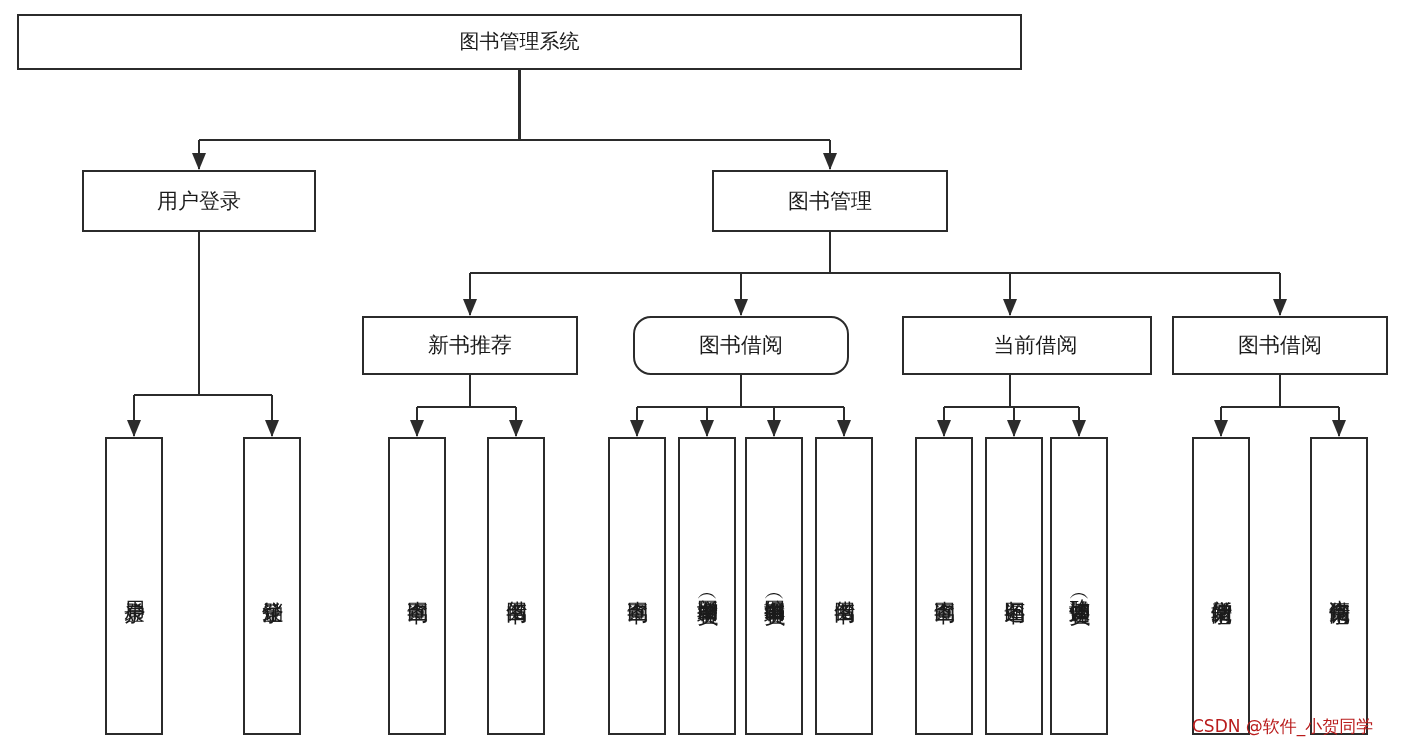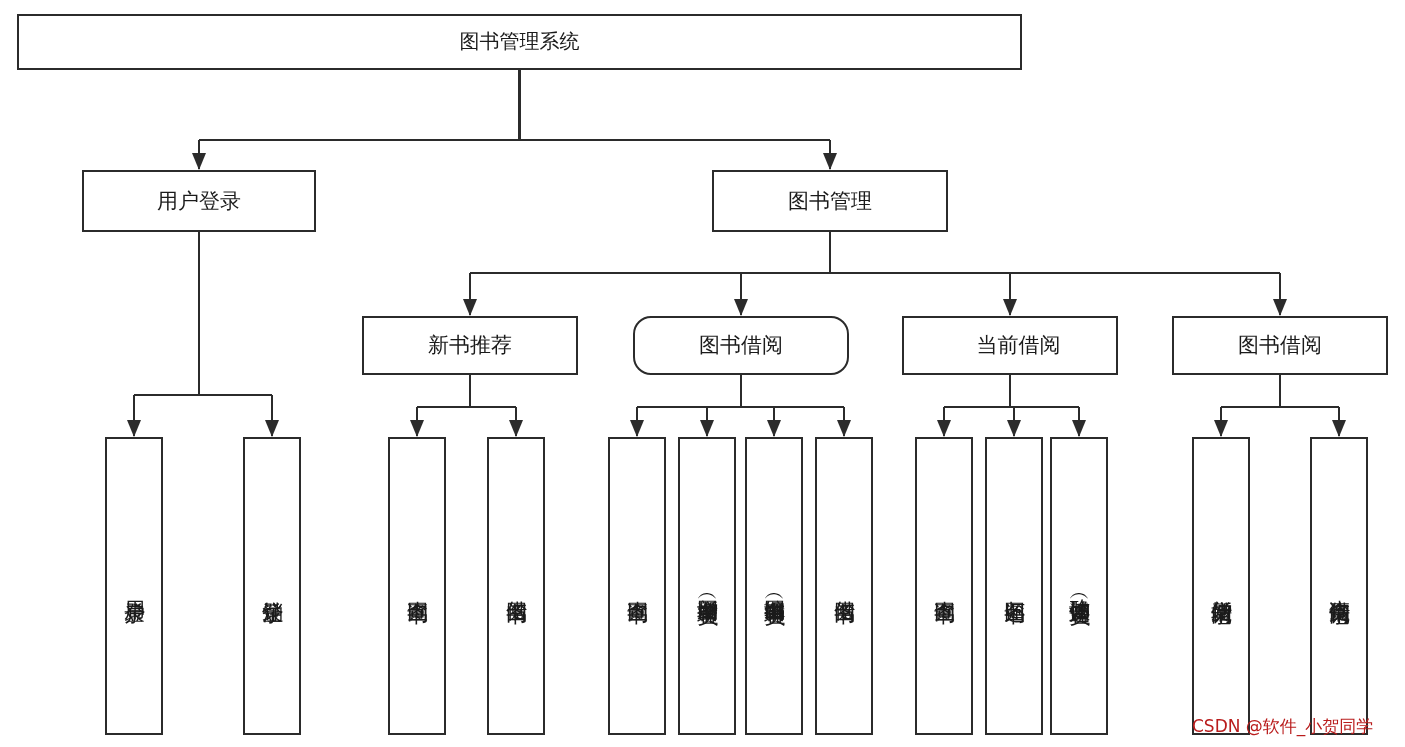--- a/index.html
+++ b/index.html
@@ -141,21 +141,21 @@
   <div class="node horiz" id="n-book-manage" style="left: 712px; top: 170px; width: 236px; height: 62px; justify-content: center;">
     <span class="lbl">图书管理</span>
   </div>
 
   <div class="node horiz" id="n-new-book-rec" style="left: 362px; top: 316px; width: 216px; height: 59px;">
     <span class="lbl">新书推荐</span>
   </div>
   <div class="node horiz" id="n-book-borrow" style="left: 633px; top: 316px; width: 216px; height: 59px; border-radius: 18px;">
     <span class="lbl">图书借阅</span>
   </div>
-  <div class="node horiz" id="n-current-borrow" style="left: 902px; top: 316px; width: 216px; height: 59px; padding-left: 17px;">
+  <div class="node horiz" id="n-current-borrow" style="left: 902px; top: 316px; width: 250px; height: 59px; padding-left: 17px;">
     <span class="lbl">当前借阅</span>
   </div>
   <div class="node horiz" id="n-borrow-record" style="left: 1172px; top: 316px; width: 216px; height: 59px;">
     <span class="lbl">图书借阅</span>
   </div>
 
   <div class="node vert" id="n-leaf-user-login" style="left: 105px; top: 437px; width: 58px; height: 298px;">
     <span class="lbl">用户登录</span>
   </div>
   <div class="node vert" id="n-leaf-user-logout" style="left: 243px; top: 437px; width: 58px; height: 298px;">

